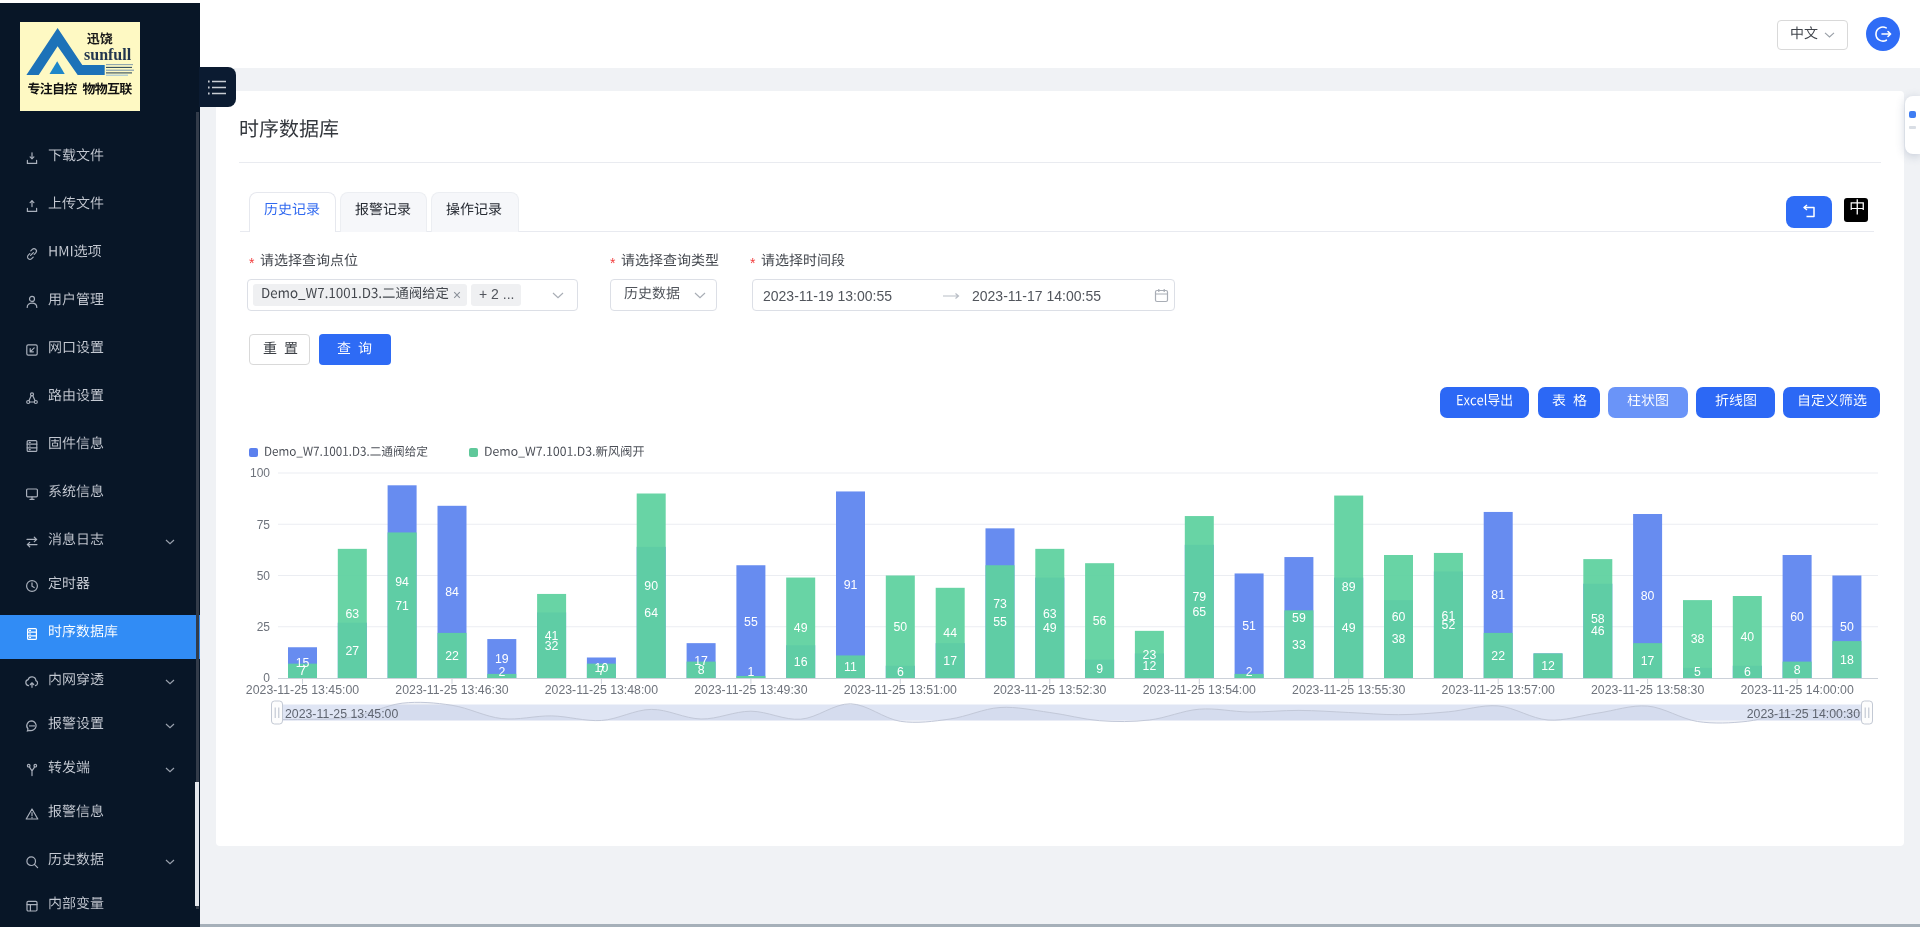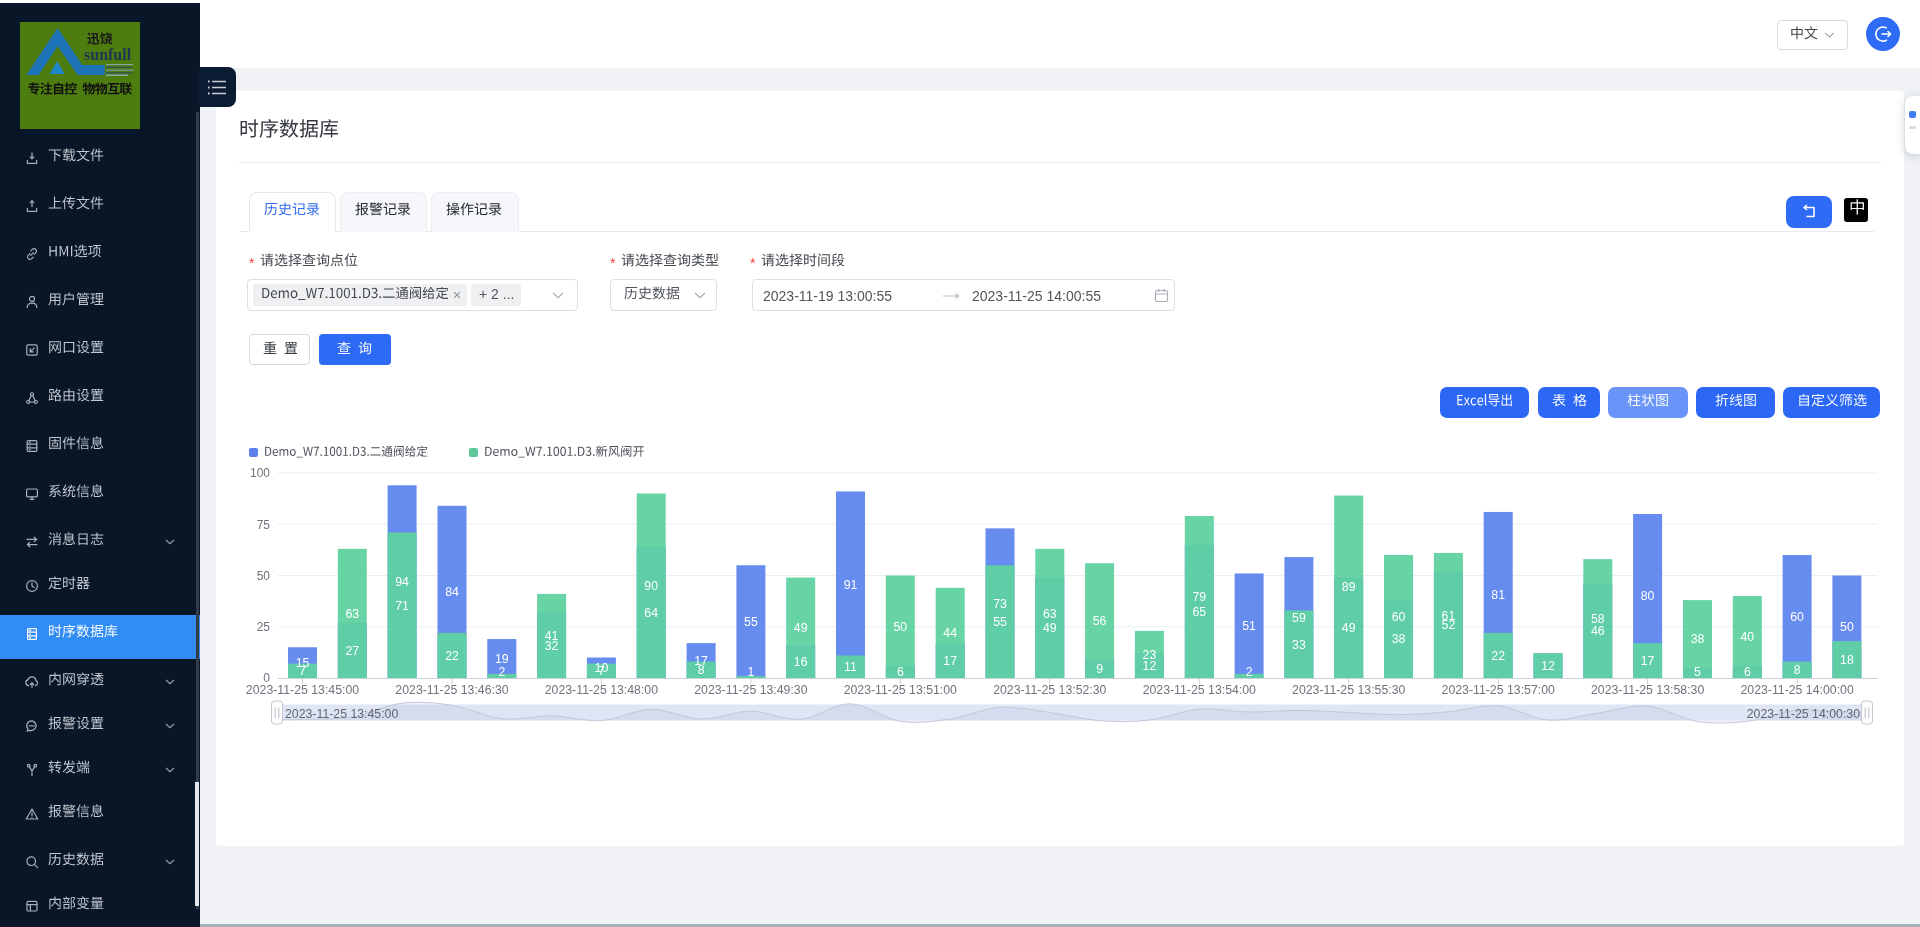--- a/index.html
+++ b/index.html
@@ -83,21 +83,21 @@
       </svg>
     </div>
     <svg class="abs" style="left:694px;top:292px" width="12" height="7" viewBox="0 0 12 7" fill="none" stroke="#a8adb5" stroke-width="1.2">
       <path d="M1 1l5 4.6L11 1"></path>
     </svg>
     <div class="abs" style="left:752px;top:279px;width:423px;height:32px;border:1px solid #dcdfe6;border-radius:4px;background:#fff;box-sizing:border-box"></div>
     <div class="abs dt" style="left:763px;top:288px">2023-11-19 13:00:55</div>
     <svg class="abs" style="left:942px;top:292px" width="18" height="8" viewBox="0 0 18 8" fill="none" stroke="#b8bdc5" stroke-width="1.2">
       <path d="M1 4h15M13.5 1.5 16.5 4 13.5 6.5"></path>
     </svg>
-    <div class="abs dt" style="left:972px;top:288px">2023-11-25 14:00:55</div>
+    <div class="abs dt" style="left:972px;top:288px">2023-11-17 14:00:55</div>
     <svg class="abs" style="left:1154px;top:288px" width="15" height="15" viewBox="0 0 15 15" fill="none" stroke="#a8adb5" stroke-width="1.2">
 <rect x="1.5" y="2.5" width="12" height="11" rx="1.5"></rect>
       <path d="M1.5 6h12M4.8 1v3M10.2 1v3"></path>
     </svg>
     <div class="abs" style="left:249px;top:334px;width:61px;height:31px;border:1px solid #d9d9d9;border-radius:4px;background:#fff;box-sizing:border-box"></div>
     <div class="abs" style="left:263px;top:342px">
       <svg width="35.0" height="17.5" viewBox="0 0 35.0 17.5" style="display:block;overflow:visible">
         <path fill="#3c4046" transform="translate(0,11.2)" d="M0.7 -0.2H13.3V0.7H0.7ZM0.8 -9.3H13.2V-8.4H0.8ZM1.8 -2.2H12.4V-1.4H1.8ZM6.4 -10.7H7.5V0.2H6.4ZM11.3 -11.7 11.9 -10.9Q10.9 -10.7 9.7 -10.6Q8.6 -10.4 7.3 -10.3Q6 -10.2 4.6 -10.2Q3.3 -10.1 2.1 -10.1Q2.1 -10.3 2 -10.5Q1.9 -10.8 1.9 -10.9Q3.1 -11 4.4 -11Q5.7 -11.1 7 -11.2Q8.2 -11.3 9.3 -11.4Q10.5 -11.5 11.3 -11.7ZM3.2 -5V-4H10.8V-5ZM3.2 -6.8V-5.8H10.8V-6.8ZM2.2 -7.6H11.9V-3.2H2.2Z M30.1 -10.5V-9.2H32.5V-10.5ZM26.8 -10.5V-9.2H29.1V-10.5ZM23.6 -10.5V-9.2H25.9V-10.5ZM22.6 -11.2H33.5V-8.4H22.6ZM22 -7.6H33.9V-6.8H22ZM27.4 -8.7 28.5 -8.6Q28.4 -7.9 28.2 -7.1Q28 -6.3 27.9 -5.7H26.9Q27 -6.1 27.1 -6.6Q27.2 -7.1 27.2 -7.7Q27.3 -8.2 27.4 -8.7ZM21.8 -0.1H34.2V0.7H21.8ZM24.2 -4.5H31.8V-3.9H24.2ZM24.2 -3H31.8V-2.4H24.2ZM24.3 -1.6H31.8V-1H24.3ZM23.7 -6H32.3V0.4H31.3V-5.3H24.7V0.4H23.7Z"></path>
       </svg>
     </div>
@@ -477,21 +477,21 @@
           <path d="M3 6.6h10M6.4 6.6v6"></path>
         </svg></div>
       <div class="abs" style="left:48px;top:894px">
         <svg width="56.0" height="17.5" viewBox="0 0 56.0 17.5" style="display:block;overflow:visible">
           <path fill="#c3c8d1" transform="translate(0,11.2)" d="M6.3 -6.1 7.1 -6.7Q7.6 -6.2 8.2 -5.6Q8.8 -5.1 9.4 -4.6Q9.9 -4 10.4 -3.5Q10.9 -3 11.3 -2.6L10.4 -1.9Q10.1 -2.3 9.6 -2.8Q9.1 -3.3 8.6 -3.9Q8 -4.5 7.4 -5Q6.9 -5.6 6.3 -6.1ZM6.5 -11.8H7.5V-9Q7.5 -8.3 7.5 -7.6Q7.4 -6.9 7.2 -6.1Q7 -5.3 6.5 -4.6Q6.1 -3.8 5.3 -3.1Q4.6 -2.4 3.5 -1.7Q3.5 -1.8 3.3 -2Q3.2 -2.1 3.1 -2.3Q2.9 -2.4 2.8 -2.5Q3.8 -3.1 4.5 -3.7Q5.2 -4.4 5.6 -5.1Q6 -5.8 6.2 -6.4Q6.4 -7.1 6.4 -7.8Q6.5 -8.4 6.5 -9ZM1.4 -9.4H12.1V-8.3H2.4V1.1H1.4ZM11.6 -9.4H12.6V-0.3Q12.6 0.3 12.5 0.5Q12.4 0.8 12 0.9Q11.6 1.1 11 1.1Q10.3 1.1 9.4 1.1Q9.4 1 9.3 0.8Q9.3 0.6 9.2 0.4Q9.1 0.2 9 0Q9.5 0.1 10 0.1Q10.4 0.1 10.8 0.1Q11.1 0.1 11.3 0.1Q11.5 0.1 11.5 -0Q11.6 -0.1 11.6 -0.3Z M22.8 -11H26.4V-10.1H23.7V1.1H22.8ZM26.2 -11H26.4L26.6 -11.1L27.3 -10.6Q26.9 -9.6 26.4 -8.5Q26 -7.4 25.5 -6.4Q26.5 -5.4 26.8 -4.6Q27.1 -3.7 27.1 -3Q27.1 -2.4 27 -1.9Q26.8 -1.4 26.5 -1.2Q26.3 -1.1 26.1 -1Q25.8 -0.9 25.6 -0.9Q25.3 -0.9 25 -0.9Q24.7 -0.9 24.4 -0.9Q24.4 -1.1 24.3 -1.4Q24.2 -1.7 24.1 -1.9Q24.4 -1.9 24.7 -1.9Q25 -1.8 25.2 -1.8Q25.4 -1.9 25.5 -1.9Q25.6 -1.9 25.8 -2Q26 -2.1 26.1 -2.4Q26.1 -2.7 26.1 -3.1Q26.1 -3.8 25.8 -4.5Q25.5 -5.3 24.5 -6.3Q24.8 -6.8 25 -7.4Q25.2 -8 25.5 -8.6Q25.7 -9.2 25.9 -9.8Q26.1 -10.3 26.2 -10.7ZM15.1 -10.1H21.7V-9.2H15.1ZM14.7 -6.3H22.1V-5.4H14.7ZM16 -8.8 16.9 -9Q17.2 -8.5 17.5 -7.8Q17.7 -7.1 17.8 -6.7L16.9 -6.4Q16.8 -6.9 16.5 -7.5Q16.3 -8.2 16 -8.8ZM20.1 -9.1 21.1 -8.8Q20.9 -8.3 20.7 -7.8Q20.5 -7.3 20.3 -6.8Q20 -6.3 19.9 -5.9L19 -6.1Q19.2 -6.5 19.4 -7.1Q19.6 -7.6 19.8 -8.1Q19.9 -8.6 20.1 -9.1ZM16.1 -0.6H20.9V0.4H16.1ZM15.5 -4.1H21.4V0.9H20.4V-3.1H16.5V1H15.5ZM17.5 -11.6 18.4 -11.8Q18.6 -11.4 18.9 -10.8Q19.1 -10.3 19.2 -10L18.2 -9.6Q18.1 -10 17.9 -10.6Q17.7 -11.1 17.5 -11.6Z M32.9 -9.8H33.9V-5.1H32.9ZM29 -10.3H41V-9.4H29ZM31.1 -8.8 32.1 -8.6Q31.7 -7.7 31.2 -6.9Q30.6 -6.1 30.1 -5.6Q30 -5.6 29.8 -5.8Q29.7 -5.9 29.5 -6Q29.3 -6.1 29.2 -6.1Q29.8 -6.6 30.3 -7.3Q30.8 -8.1 31.1 -8.8ZM37.7 -8.3 38.5 -8.7Q38.9 -8.3 39.4 -7.9Q39.8 -7.4 40.2 -6.9Q40.6 -6.5 40.9 -6.1L40.1 -5.5Q39.8 -5.9 39.4 -6.4Q39 -6.9 38.6 -7.4Q38.1 -7.9 37.7 -8.3ZM34 -11.6 35.1 -11.9Q35.3 -11.5 35.6 -11.1Q35.8 -10.6 36 -10.3L34.9 -10Q34.8 -10.3 34.5 -10.8Q34.3 -11.3 34 -11.6ZM36.1 -9.9H37.1V-5.2H36.1ZM31.8 -4.3Q32.6 -3.1 34 -2.1Q35.4 -1.2 37.3 -0.6Q39.2 -0 41.4 0.2Q41.3 0.3 41.2 0.5Q41 0.7 40.9 0.8Q40.8 1 40.8 1.1Q38.6 0.9 36.7 0.2Q34.8 -0.4 33.3 -1.5Q31.8 -2.5 30.9 -3.9ZM29.9 -4.7H38.7V-3.8H29.9ZM38.4 -4.7H38.7L38.9 -4.8L39.5 -4.3Q38.8 -3.1 37.7 -2.2Q36.7 -1.3 35.3 -0.6Q33.9 0 32.4 0.5Q30.8 0.9 29.2 1.1Q29.2 1 29.1 0.8Q29 0.7 28.9 0.5Q28.8 0.3 28.7 0.2Q30.3 0 31.8 -0.4Q33.3 -0.7 34.6 -1.3Q35.9 -1.9 36.9 -2.7Q37.9 -3.5 38.4 -4.6Z M45.5 -9.3V-8.5H52.5V-9.3ZM45.5 -10.7V-9.9H52.5V-10.7ZM44.5 -11.3H53.5V-7.9H44.5ZM45.2 -3.8V-3H52.9V-3.8ZM45.2 -5.2V-4.4H52.9V-5.2ZM44.2 -5.9H53.9V-2.4H44.2ZM48.5 -5.6H49.5V0.4H48.5ZM42.7 -7.3H55.3V-6.5H42.7ZM43.8 -1.6H54.2V-0.9H43.8ZM42.7 -0H55.4V0.8H42.7Z"></path>
         </svg>
       </div>
       <div class="abs" style="left:196px;top:109px;width:3px;height:797px;background:#333c4a"></div>
       <div class="abs" style="left:195px;top:779px;width:4px;height:124px;background:#e4e7ec"></div>
     </div>
-    <div class="abs" style="left:20px;top:22px;width:120px;height:107px;background:#4d7c0f"><svg width="120" height="91" viewBox="0 0 120 91">
+    <div class="abs" style="left:20px;top:22px;width:120px;height:89px;background:#fef9c3"><svg width="120" height="91" viewBox="0 0 120 91">
 <path d="M37.6 5.9 L62.3 42.9 H84.7 V52.9 H57.7 L37.6 24.2 L18.7 53 H6.4 Z" fill="#1d72b8"></path>
 <path d="M37.2 39.3 44.7 52H29.5Z" fill="#1f87c9"></path>
 <g stroke-width="1.1" fill="none">
 <path d="M86 42.6H113" stroke="#8da3ad"></path>
 <path d="M86 45.4H112" stroke="#2f4a5e"></path>
 <path d="M86 48.2H114" stroke="#7e98b0"></path>
 <path d="M86 50.9H112" stroke="#2f4a5e"></path>
 <path d="M86 53.2H108" stroke="#9cc0d8"></path>
 </g>
 <path transform="translate(66.8,21.3)" fill="#1a1a1a" d="M4.1 -6.3H9.2V-4.9H4.1ZM4.3 -10.4H10.1V-9H4.3ZM6 -8.7H7.5V-0.9H6ZM9.5 -10.4H11Q11 -8.7 11 -7.2Q11 -5.8 11.1 -4.7Q11.1 -3.7 11.2 -3.1Q11.3 -2.6 11.6 -2.6Q11.6 -2.6 11.7 -3Q11.8 -3.5 11.8 -4.1Q12 -3.8 12.2 -3.4Q12.5 -3.1 12.7 -2.9Q12.6 -2.2 12.5 -1.8Q12.3 -1.4 12.1 -1.2Q11.8 -1 11.4 -1Q10.7 -1 10.3 -1.7Q9.9 -2.3 9.7 -3.6Q9.5 -4.8 9.5 -6.6Q9.5 -8.3 9.5 -10.4ZM0.6 -9.8 1.7 -10.6Q2.1 -10.3 2.5 -10Q2.9 -9.6 3.3 -9.2Q3.6 -8.8 3.8 -8.5L2.6 -7.6Q2.4 -7.9 2.1 -8.3Q1.7 -8.7 1.3 -9.1Q0.9 -9.5 0.6 -9.8ZM3.7 -6V-1.1H2.2V-4.6H0.5V-6ZM3.4 -1.7Q3.7 -1.7 4 -1.5Q4.3 -1.2 4.8 -0.9Q5.4 -0.6 6.2 -0.5Q7 -0.4 8.1 -0.4Q8.7 -0.4 9.5 -0.4Q10.4 -0.4 11.2 -0.5Q12 -0.6 12.6 -0.7Q12.6 -0.5 12.5 -0.2Q12.4 0.1 12.3 0.4Q12.2 0.7 12.2 0.9Q11.9 1 11.3 1Q10.8 1 10.2 1Q9.6 1.1 9.1 1.1Q8.5 1.1 8 1.1Q6.9 1.1 6.1 0.9Q5.2 0.8 4.6 0.4Q4.2 0.2 3.9 -0Q3.6 -0.3 3.4 -0.3Q3.1 -0.3 2.8 -0.1Q2.5 0.2 2.2 0.5Q1.8 0.9 1.5 1.3L0.4 -0.1Q0.9 -0.5 1.4 -0.9Q2 -1.2 2.5 -1.5Q3 -1.7 3.4 -1.7Z M18.5 -9.3 25 -9.9 25.2 -8.6 18.7 -8ZM19.8 -10.9H21.2Q21.3 -9.8 21.5 -8.9Q21.8 -7.9 22.2 -7.2Q22.6 -6.5 23.1 -6.1Q23.5 -5.7 24 -5.7Q24.2 -5.7 24.3 -5.9Q24.4 -6.1 24.4 -6.7Q24.7 -6.5 25 -6.3Q25.2 -6.2 25.5 -6.1Q25.4 -5.4 25.2 -5Q25 -4.6 24.7 -4.5Q24.4 -4.4 23.9 -4.4Q23.1 -4.4 22.4 -4.9Q21.7 -5.4 21.1 -6.3Q20.6 -7.2 20.2 -8.3Q19.9 -9.5 19.8 -10.9ZM23.9 -8.6 25.3 -8.1Q24.6 -7.2 23.6 -6.5Q22.6 -5.8 21.4 -5.3Q20.2 -4.8 19 -4.5Q18.9 -4.7 18.7 -4.9Q18.6 -5.1 18.4 -5.4Q18.2 -5.6 18.1 -5.7Q19.3 -6 20.4 -6.4Q21.5 -6.8 22.4 -7.3Q23.3 -7.9 23.9 -8.6ZM18 -4.1H25.2V-2.8H18ZM21.9 -3.5H23.5V-0.7Q23.5 -0.4 23.5 -0.3Q23.5 -0.3 23.7 -0.3Q23.7 -0.3 23.8 -0.3Q23.9 -0.3 24 -0.3Q24.1 -0.3 24.1 -0.3Q24.2 -0.3 24.3 -0.3Q24.3 -0.4 24.4 -0.7Q24.4 -0.9 24.4 -1.4Q24.6 -1.2 25 -1.1Q25.4 -0.9 25.7 -0.9Q25.6 -0.2 25.5 0.2Q25.3 0.6 25.1 0.8Q24.8 0.9 24.3 0.9Q24.2 0.9 24.1 0.9Q24 0.9 23.8 0.9Q23.7 0.9 23.6 0.9Q23.5 0.9 23.4 0.9Q22.8 0.9 22.5 0.8Q22.2 0.7 22 0.3Q21.9 -0 21.9 -0.6ZM19.6 -3.5H21.2Q21.1 -2.6 21 -1.9Q20.9 -1.2 20.6 -0.6Q20.3 -0 19.7 0.4Q19.1 0.9 18.1 1.2Q18.1 1 17.9 0.7Q17.8 0.5 17.6 0.2Q17.4 0 17.3 -0.2Q18 -0.4 18.5 -0.7Q19 -1 19.2 -1.4Q19.4 -1.8 19.5 -2.3Q19.6 -2.8 19.6 -3.5ZM14.9 -9.2H17.3V-7.8H14.9ZM14.6 -11 16 -10.8Q15.8 -9.7 15.6 -8.7Q15.4 -7.7 15.1 -6.8Q14.8 -5.9 14.4 -5.2Q14.2 -5.3 14.1 -5.5Q13.9 -5.7 13.7 -5.9Q13.4 -6 13.3 -6.1Q13.6 -6.7 13.9 -7.5Q14.1 -8.3 14.3 -9.2Q14.5 -10.1 14.6 -11ZM16.9 -9.2H17.1L17.4 -9.3L18.4 -9Q18.2 -8.2 17.9 -7.5Q17.7 -6.7 17.4 -6.1L16.2 -6.5Q16.4 -7 16.6 -7.7Q16.8 -8.4 16.9 -9ZM14.9 1.2 14.6 -0.2 14.9 -0.8 17.6 -2.6Q17.6 -2.3 17.8 -1.9Q17.9 -1.5 18 -1.3Q17.1 -0.6 16.5 -0.2Q16 0.2 15.6 0.5Q15.3 0.8 15.2 0.9Q15 1.1 14.9 1.2ZM14.9 1.2Q14.8 1 14.7 0.8Q14.6 0.6 14.4 0.4Q14.3 0.2 14.2 0.1Q14.3 0 14.5 -0.2Q14.7 -0.4 14.8 -0.7Q14.9 -1 14.9 -1.3V-6.3H16.4V-0.5Q16.4 -0.5 16.2 -0.4Q16.1 -0.2 15.9 -0.1Q15.6 0.1 15.4 0.4Q15.2 0.6 15.1 0.8Q14.9 1 14.9 1.2Z"></path>

